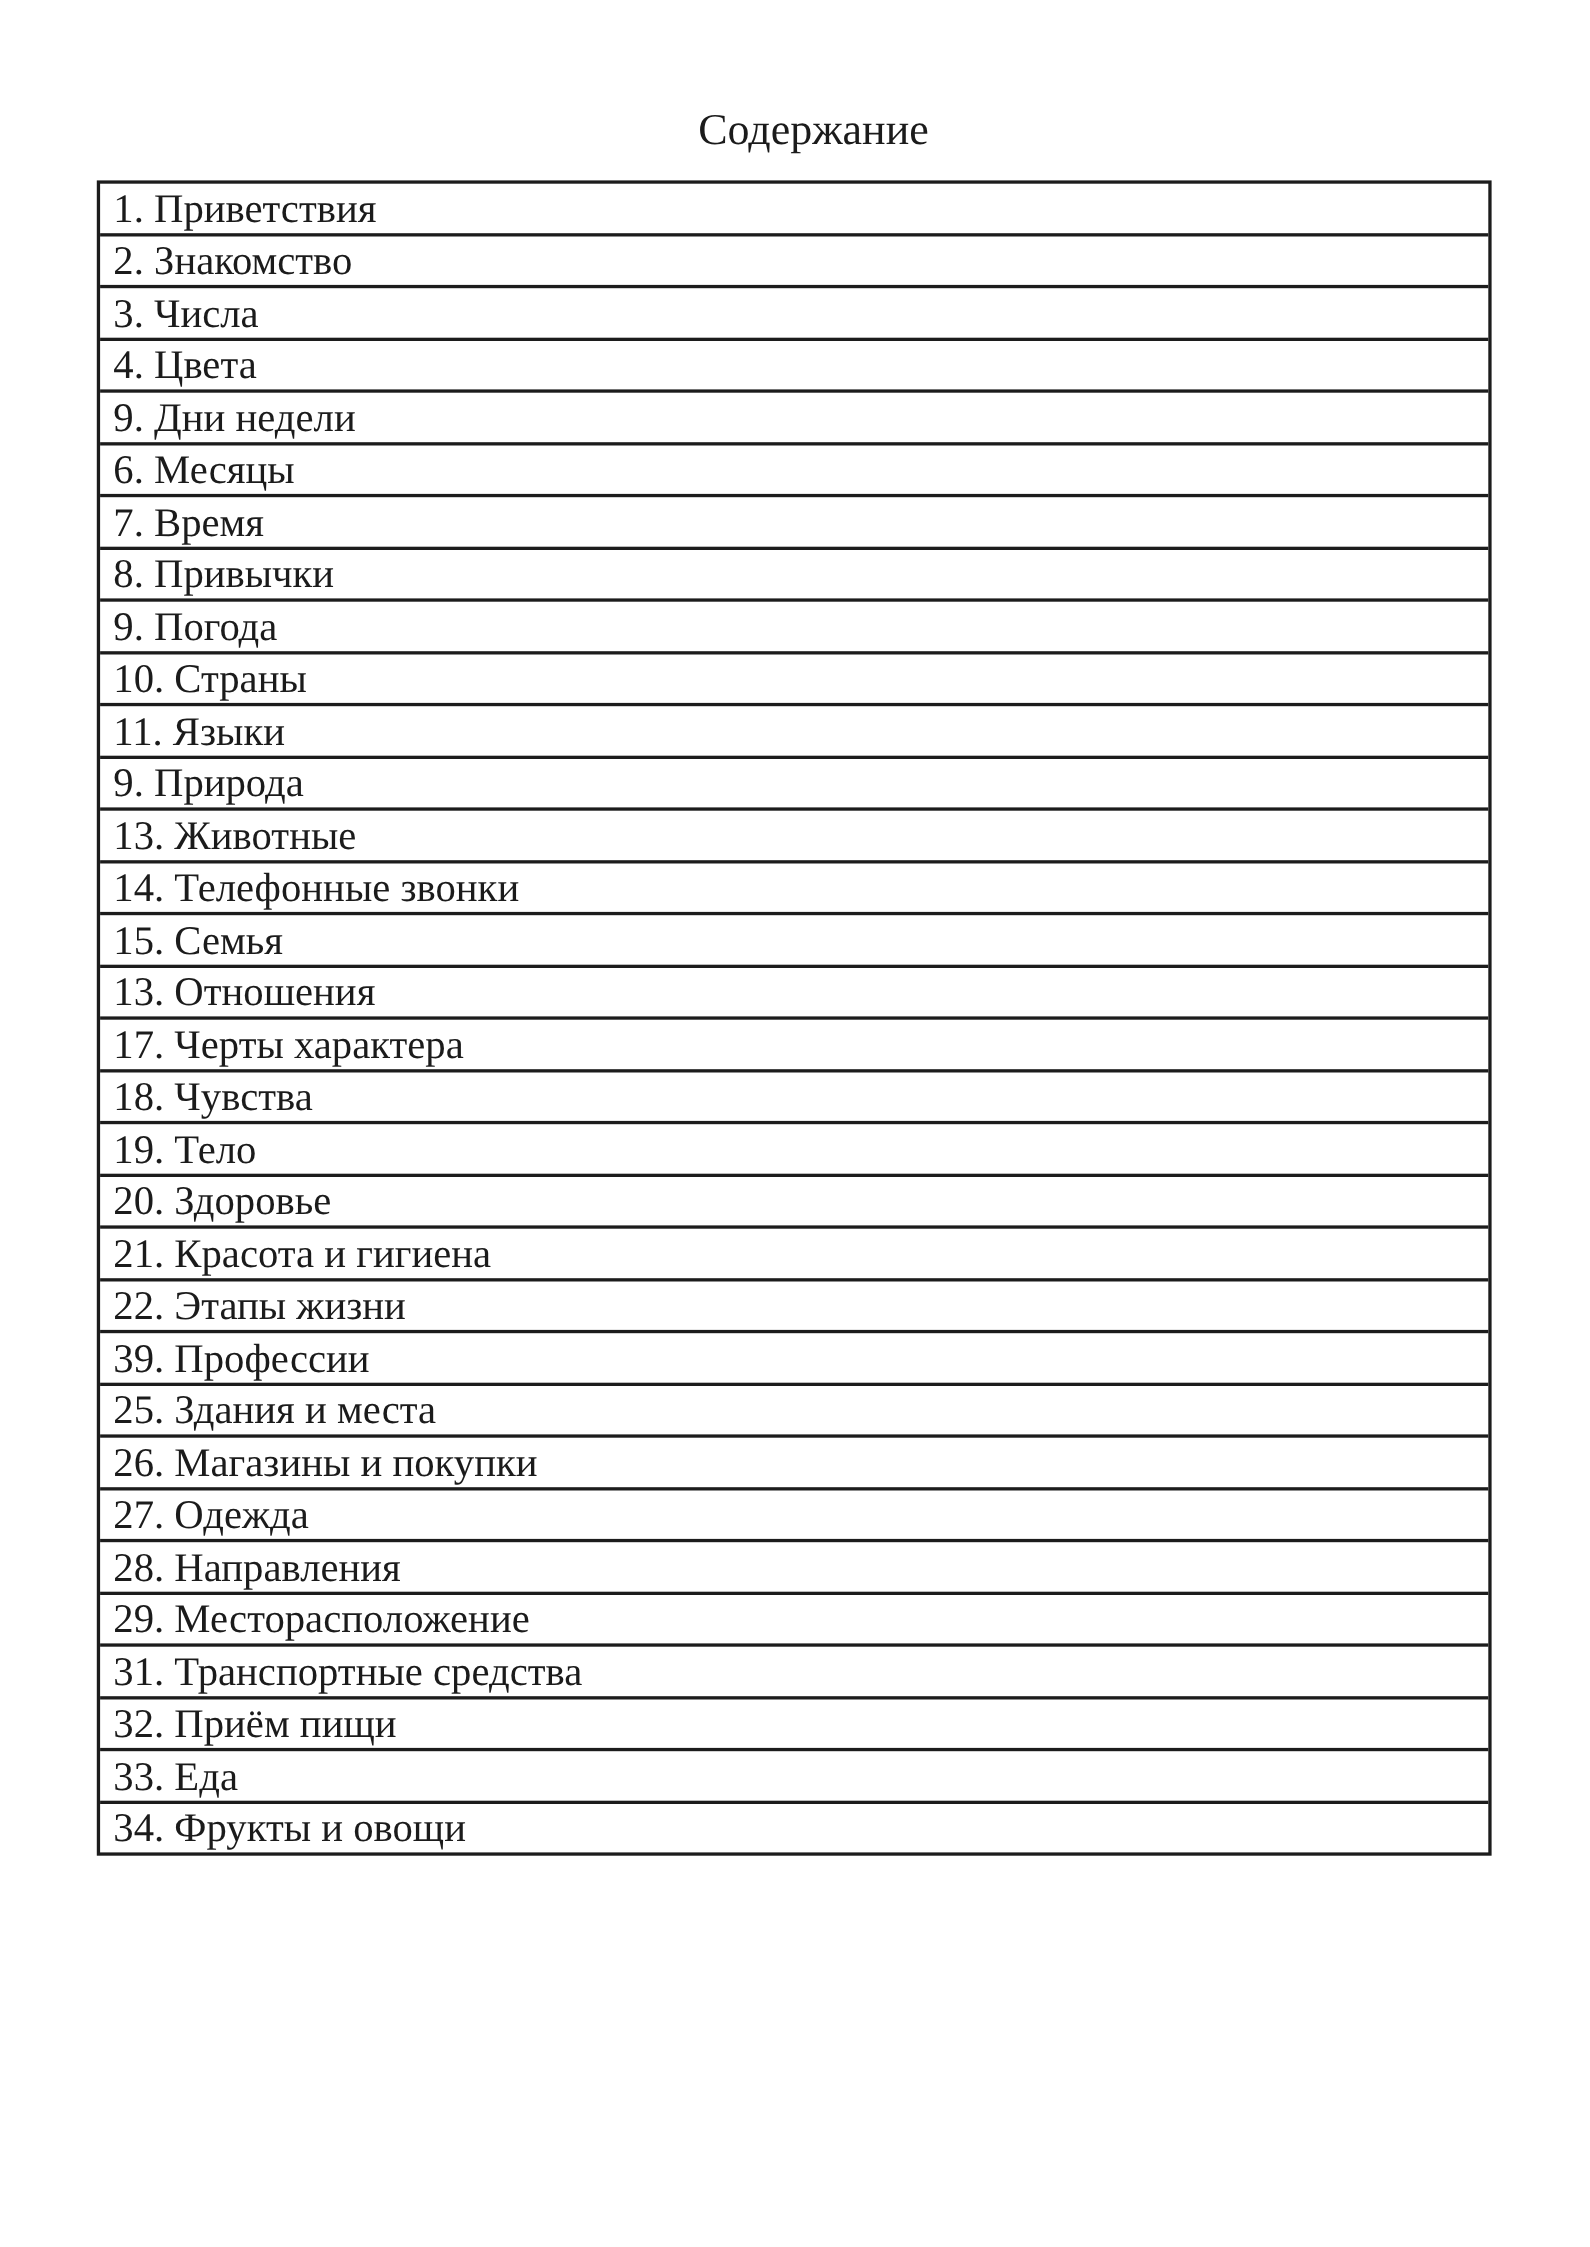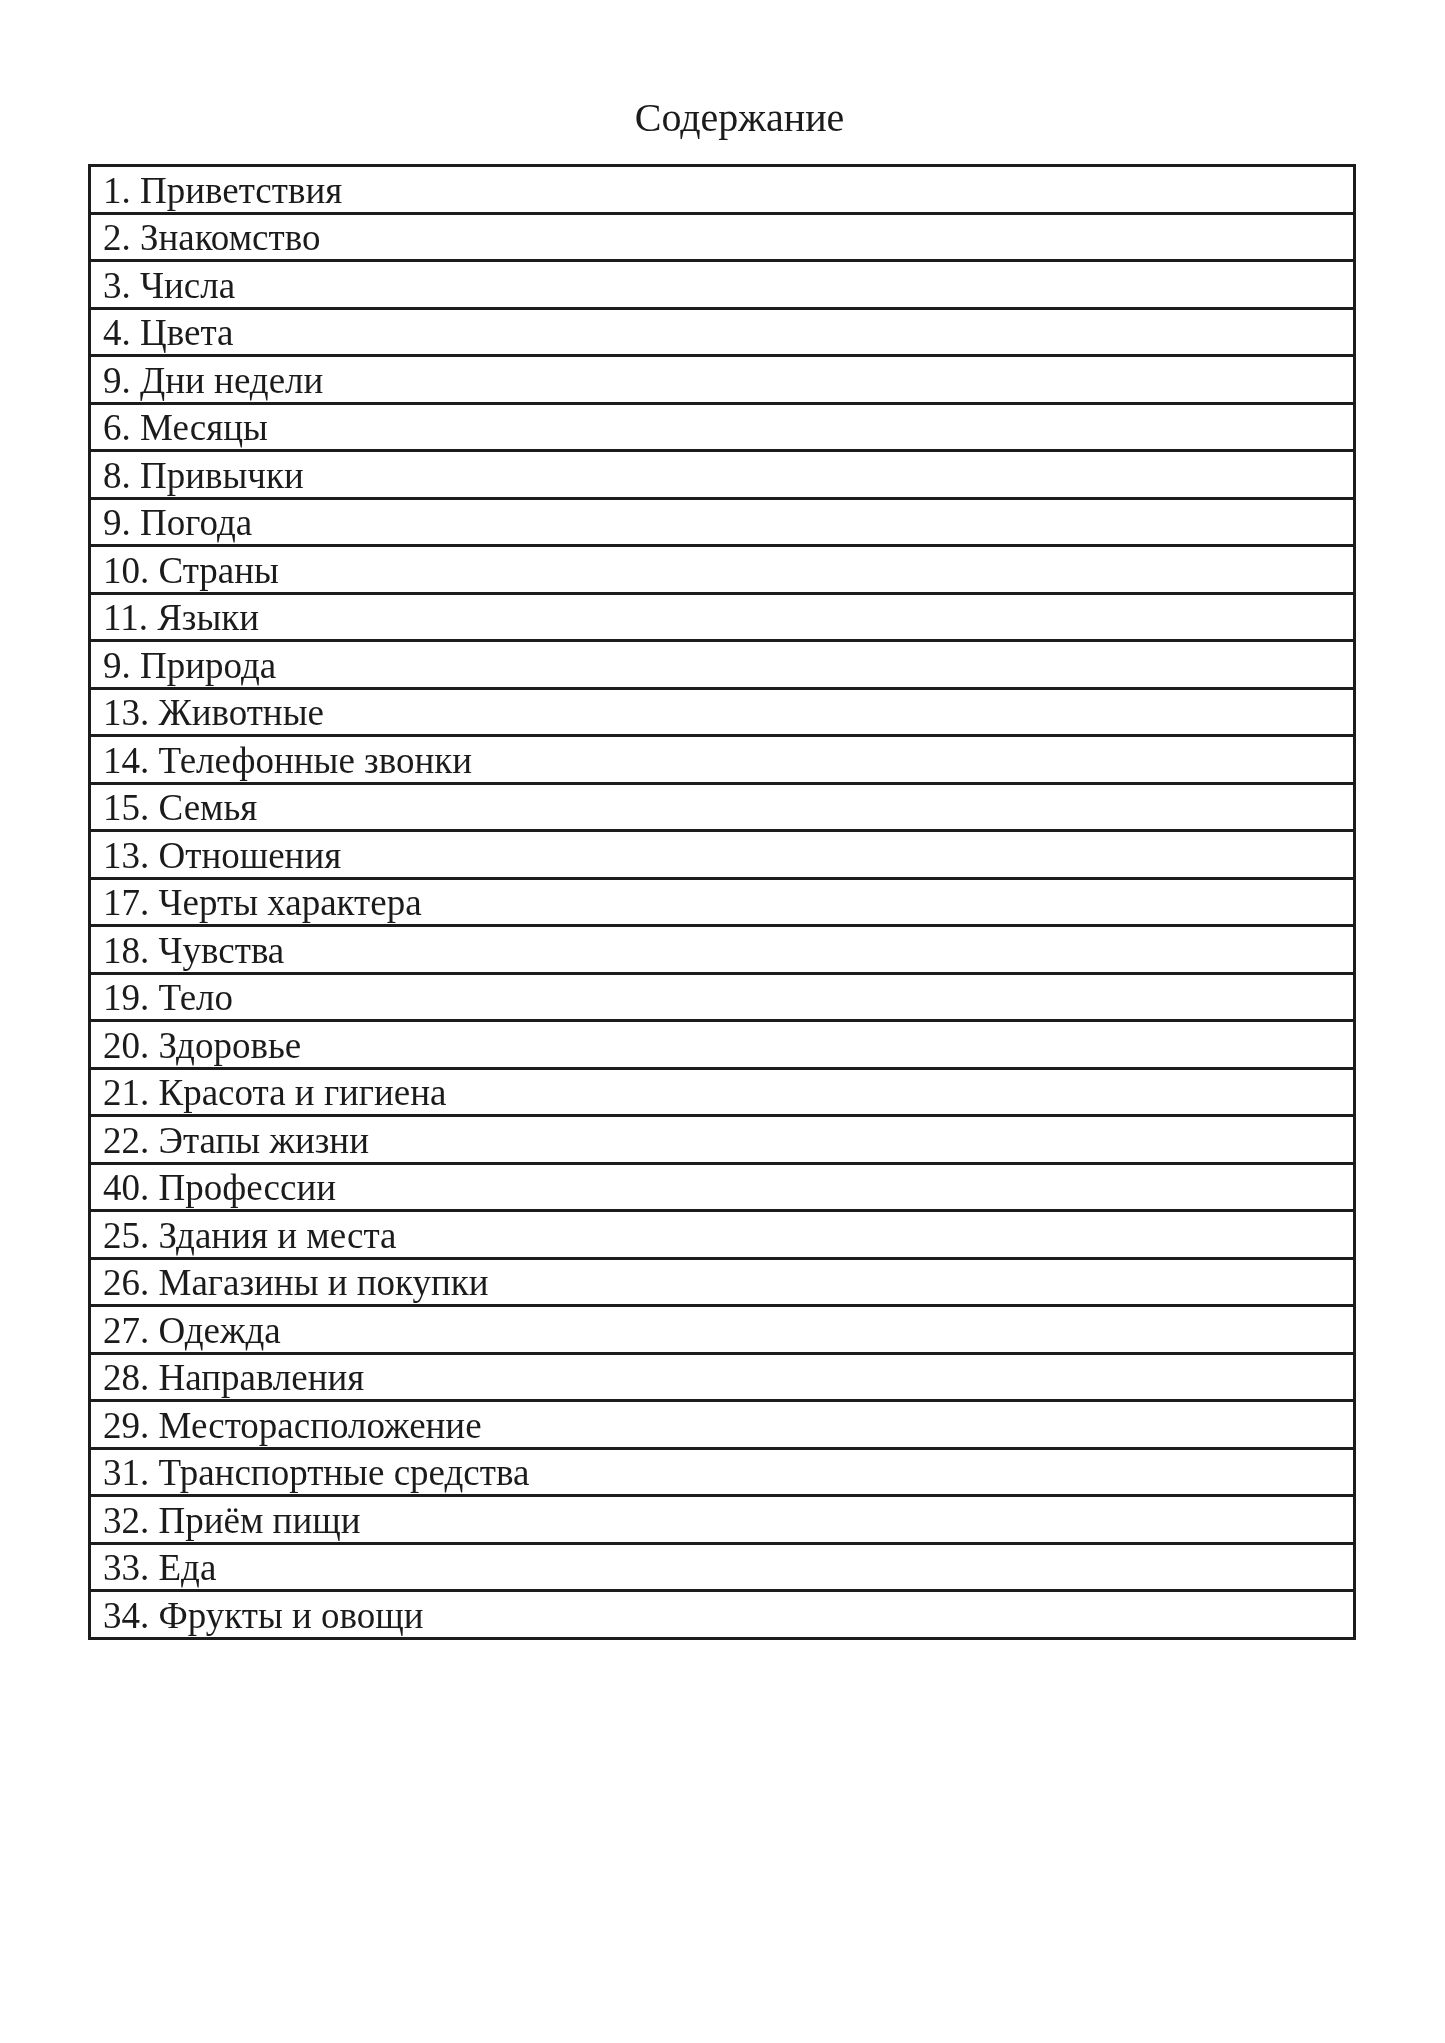--- a/index.html
+++ b/index.html
@@ -76,20 +76,23 @@
       <div class="toc-row">
         <span class="toc-item-text">4. Цвета</span>
       </div>
       <div class="toc-row">
         <span class="toc-item-text">9. Дни недели</span>
       </div>
       <div class="toc-row">
         <span class="toc-item-text">6. Месяцы</span>
       </div>
       <div class="toc-row">
+        <span class="toc-item-text">7. Время</span>
+      </div>
+      <div class="toc-row">
         <span class="toc-item-text">8. Привычки</span>
       </div>
       <div class="toc-row">
         <span class="toc-item-text">9. Погода</span>
       </div>
       <div class="toc-row">
         <span class="toc-item-text">10. Страны</span>
       </div>
       <div class="toc-row">
         <span class="toc-item-text">11. Языки</span>
@@ -121,21 +124,21 @@
       <div class="toc-row">
         <span class="toc-item-text">20. Здоровье</span>
       </div>
       <div class="toc-row">
         <span class="toc-item-text">21. Красота и гигиена</span>
       </div>
       <div class="toc-row">
         <span class="toc-item-text">22. Этапы жизни</span>
       </div>
       <div class="toc-row">
-        <span class="toc-item-text">40. Профессии</span>
+        <span class="toc-item-text">39. Профессии</span>
       </div>
       <div class="toc-row">
         <span class="toc-item-text">25. Здания и места</span>
       </div>
       <div class="toc-row">
         <span class="toc-item-text">26. Магазины и покупки</span>
       </div>
       <div class="toc-row">
         <span class="toc-item-text">27. Одежда</span>
       </div>

